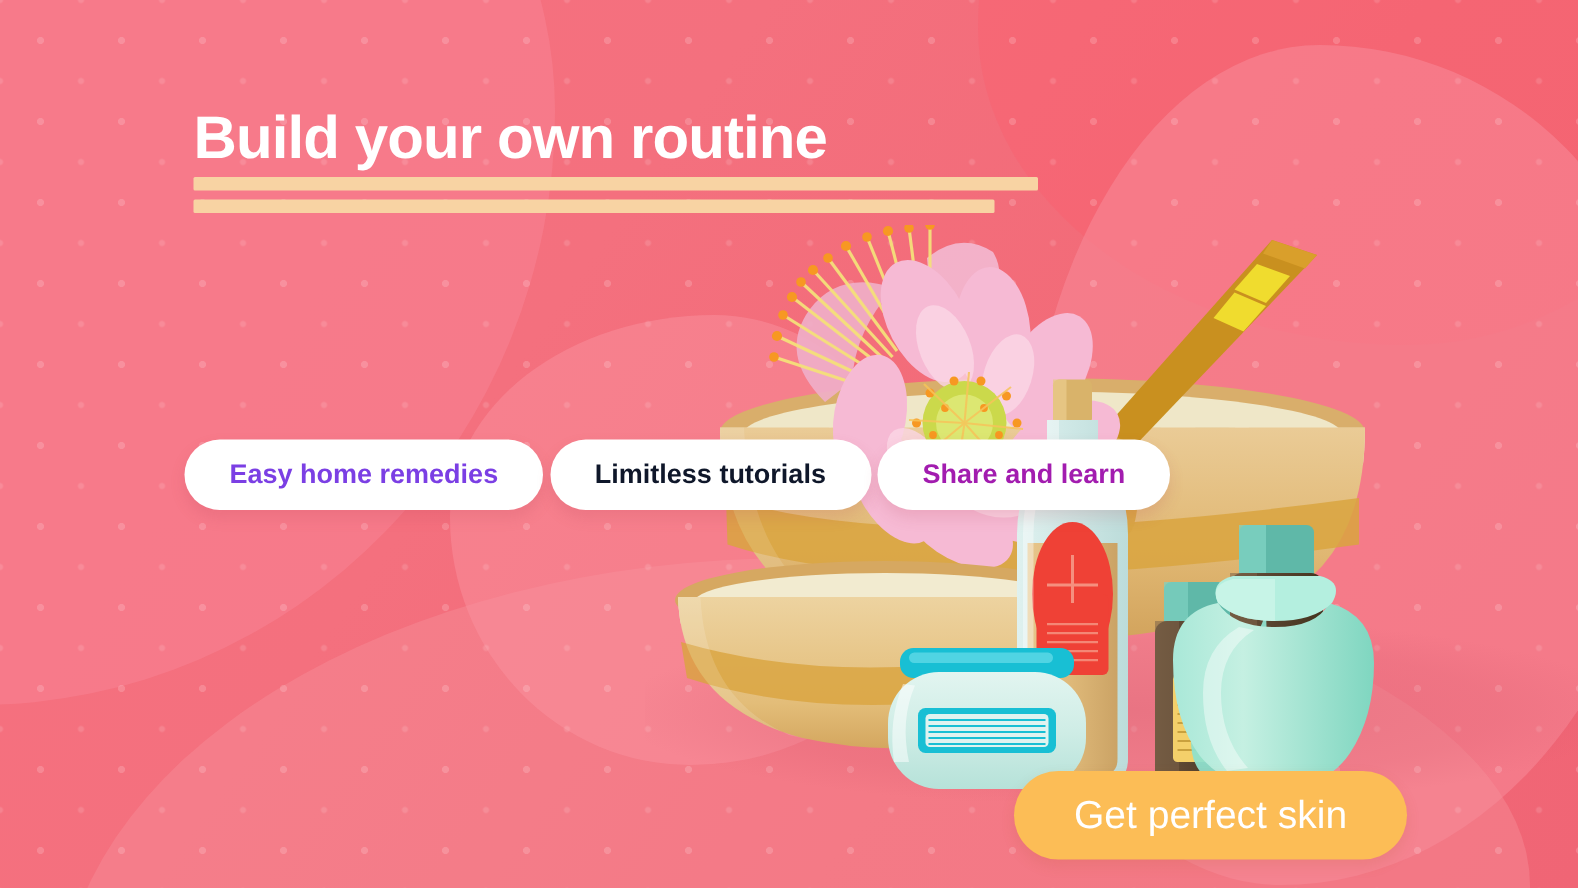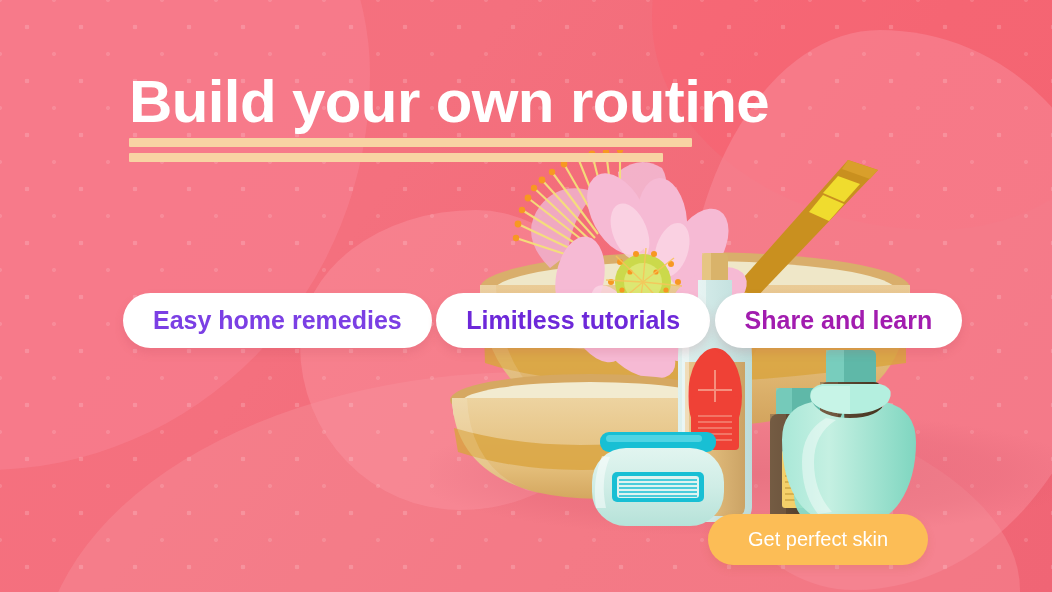--- a/index.html
+++ b/index.html
@@ -66,54 +66,53 @@
     position:absolute;
     left:430px; bottom:58px;
     width:640px; height:120px;
     background:radial-gradient(ellipse at center, rgba(205,80,100,.30) 0%, rgba(205,80,100,.14) 55%, rgba(205,80,100,0) 75%);
     pointer-events:none;
   }
 
   
   #headline { position:absolute; left:129px; top:72px; z-index:6; }
   .head-line {
-    font-size:60px; font-weight:bold; color:#ffffff;
+    font-size:40px; font-weight:bold; color:#ffffff;
     letter-spacing:-.6px; line-height:1.0;
     white-space:nowrap;
-    text-align:center;
   }
   #head-line-1 { margin-bottom:4px; }
   #head-line-2 { margin-top:16px; }
   .head-rule { height:9px; background:#f8d3a3; border-radius:1px; }
   #head-rule-1 { width:563px; margin-top:6px; }
   #head-rule-2 { width:534px; margin-top:6px; }
 
   
   #pill-stack { position:absolute; left:123px; top:293px; z-index:6; }
   .pill {
     background:#ffffff;
     border-radius:30px;
     padding:13px 30px;
     margin-bottom:21px;
     display:inline-block;
     box-shadow:0 5px 10px rgba(180,60,80,.16);
-    font-size:25px; font-weight:bold;
+    font-size:18px; font-weight:bold;
     white-space:nowrap;
     cursor:pointer;
   }
   #pill-0 { color:#7b3fe4; }
-  #pill-1 { color:#6d28d9; }
+  #pill-1 { color:#0f172a; }
   #pill-2 { color:#a21caf; }
 
   
   #cta-button {
-    position:absolute; left:708px; top:514px; z-index:8;
+    position:absolute; left:676px; top:514px; z-index:8;
     background:#fcbd56;
     color:#ffffff;
-    font-size:20px; font-weight:normal;
+    font-size:26px; font-weight:normal;
     padding:14px 40px;
     border:none; border-radius:30px;
     cursor:pointer;
     box-shadow:0 4px 9px rgba(180,90,40,.15);
     font-family:"Liberation Sans", sans-serif;
     white-space:nowrap;
   }
 
   
   #illustration {

